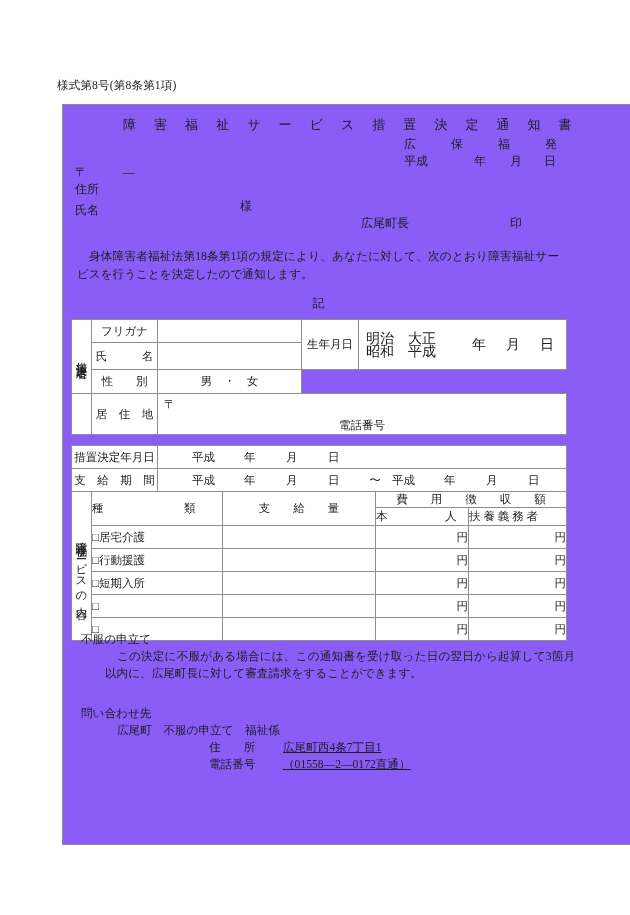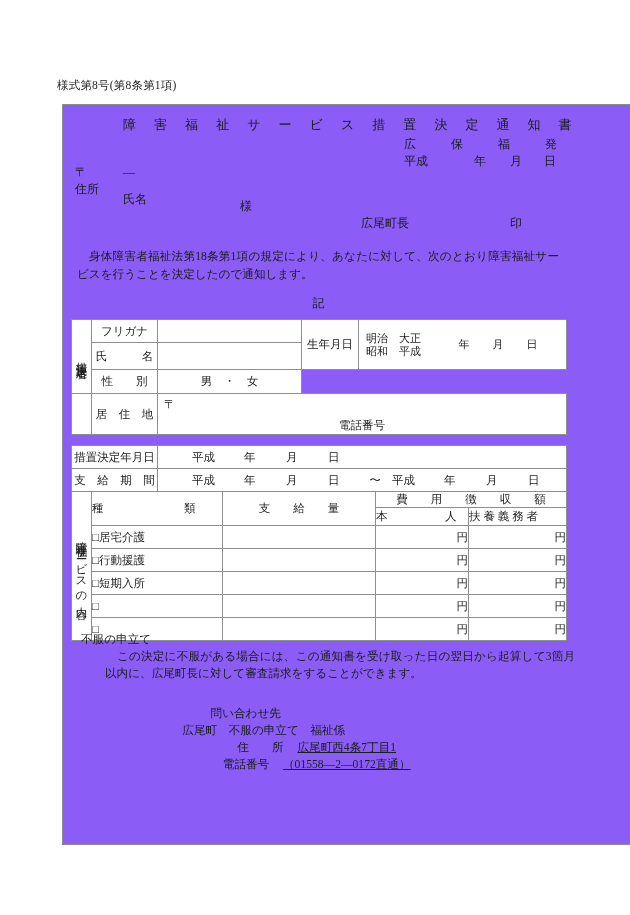--- a/index.html
+++ b/index.html
@@ -86,23 +86,22 @@
   .postal .mark { display: inline-block; width: 48px; }
   .addr-label {
     position: absolute;
     left: 12px;
     top: 76px;
     font-size: 12px;
   }
   .name-label {
     position: absolute;
     left: 12px;
-    top: 86px;
-    font-size: 12px;
-    margin-left: 48px;
+    top: 97px;
+    font-size: 12px;
   }
   .name-sama {
     position: absolute;
     left: 177px;
     top: 93px;
     font-size: 12px;
   }
   .mayor {
     position: absolute;
     left: 298px;
@@ -163,21 +162,21 @@
   .vcell { text-align: center; }
   .ctr { text-align: center; margin-top: 10px; }
   .pad6 { padding: 0 7px; }
   .furigana-cell {
     border-bottom: 1px dotted #8e8e8e !important;
   }
   .era-box {
     display: flex;
     align-items: center;
     padding-left: 7px;
-    font-size: 11px;
+    font-size: 14px;
     white-space: nowrap;
   }
   .era-stack {
     display: inline-block;
     line-height: 13px;
     text-align: left;
   }
   .ymd {
     display: inline-block;
     margin-left: 26px;
@@ -373,21 +372,21 @@
             <td class="yen">円</td>
           </tr>
         </tbody>
       </table>
 
       <div class="notes" style="top:526px;">
         <p class="note-head">不服の申立て</p>
         <p class="note-body">この決定に不服がある場合には、この通知書を受け取った日の翌日から起算して3箇月以内に、広尾町長に対して審査請求をすることができます。</p>
       </div>
 
-      <div class="notes" style="top:600px;text-align:center;">
+      <div class="notes" style="top:600px;">
         <p class="contact-line">問い合わせ先</p>
         <p class="contact-line c-indent1">広尾町　不服の申立て　福祉係</p>
         <p class="contact-line c-indent2"><span class="lab">住　　所</span><span>広尾町西4条7丁目1</span></p>
         <p class="contact-line c-indent2"><span class="lab">電話番号</span><span>（01558—2—0172直通）</span></p>
       </div>
 
     </div>
   </div>
 </div>
 

